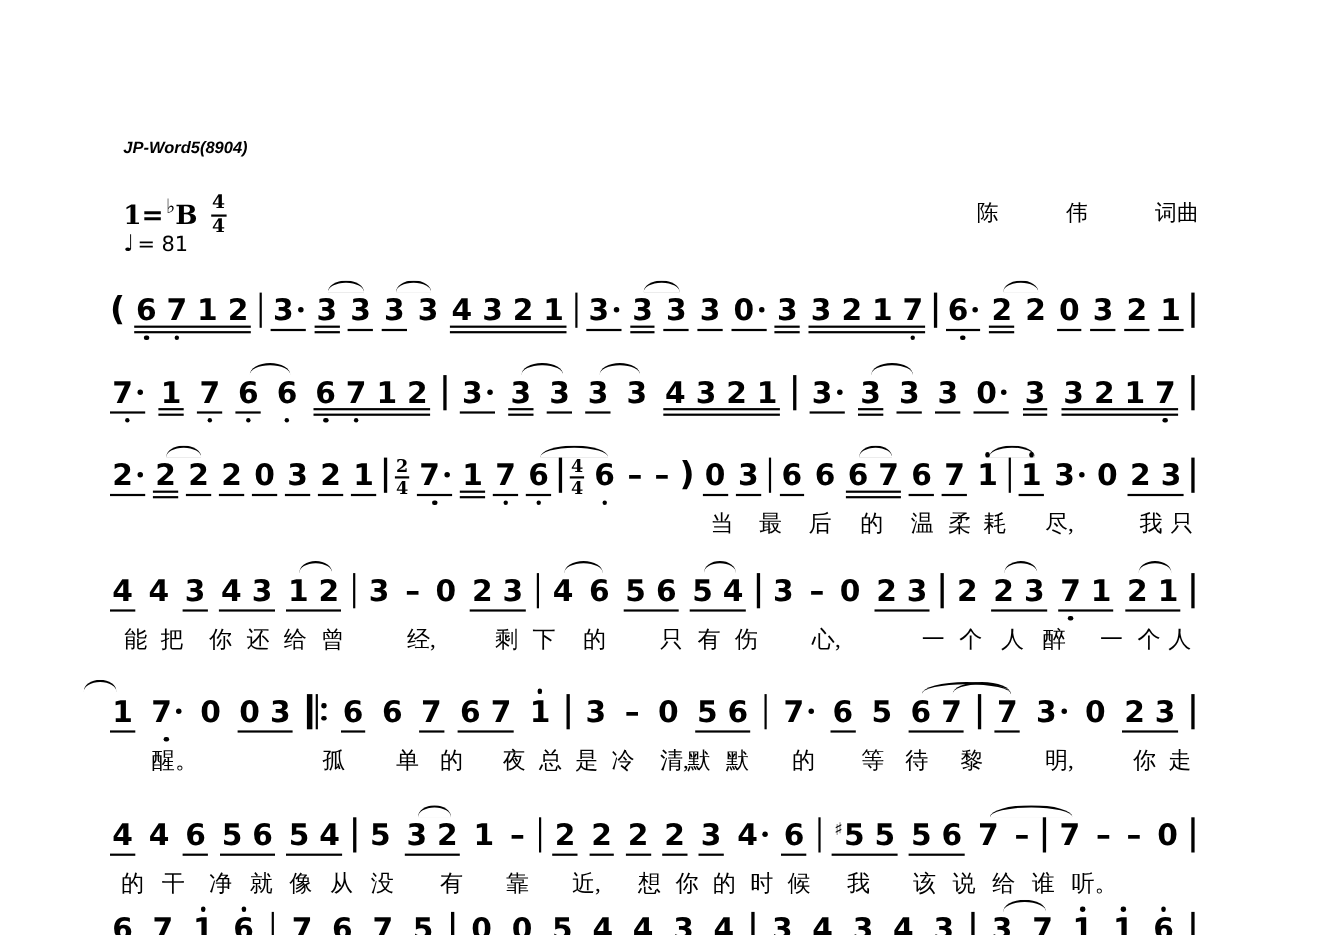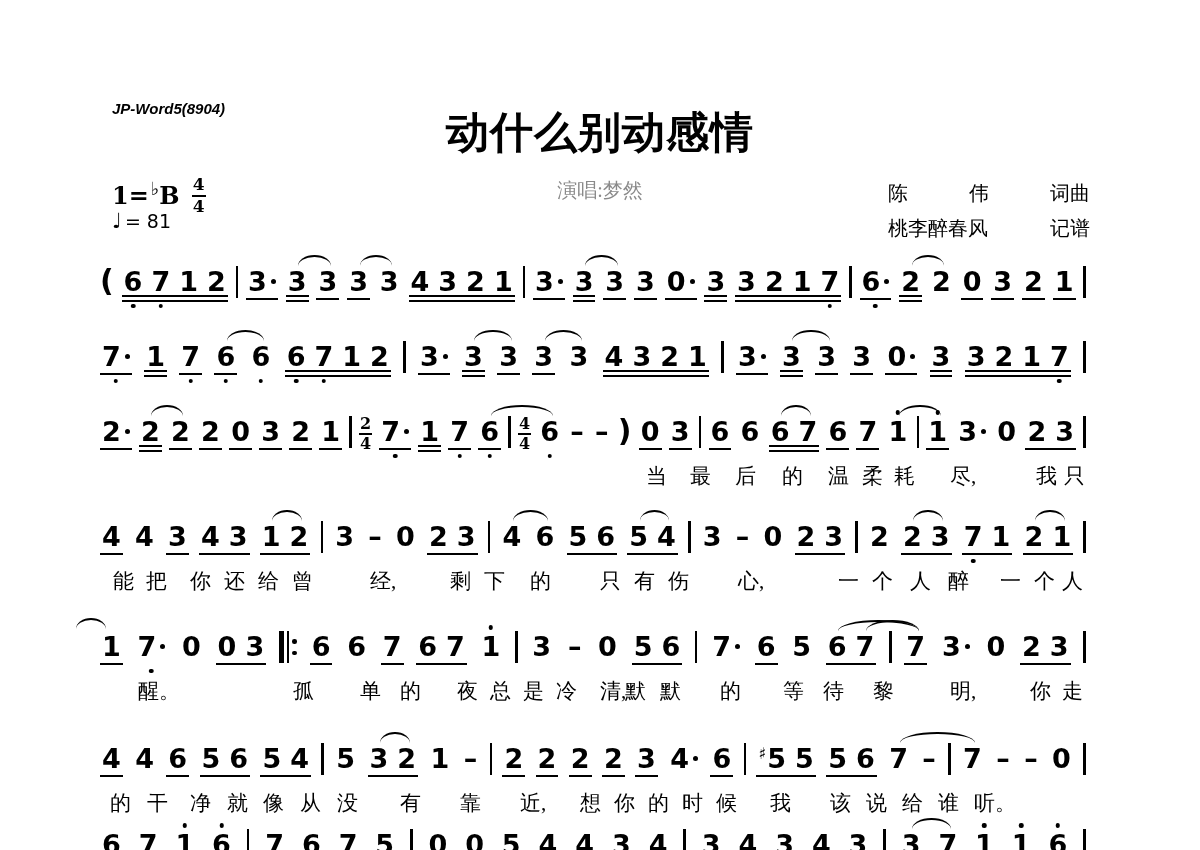--- a/index.html
+++ b/index.html
@@ -1,19 +1,19 @@
 <!DOCTYPE html>
 <html><head>
 <meta charset="utf-8">
 <style>
 *{margin:0;padding:0;box-sizing:border-box}
 html,body{width:1200px;height:850px;background:#fff;overflow:hidden;color:#000;
   font-family:"Liberation Serif",serif}
 .page{position:absolute;inset:0;background:#fff}
-.watermark{position:absolute;left:112px;top:100px;font:italic bold 15px "Liberation Sans",sans-serif}
+.watermark{position:absolute;left:112px;top:126px;font:italic bold 15px "Liberation Sans",sans-serif}
 .title{position:absolute;left:0;right:0;top:104px;text-align:center;font-size:43px;font-weight:900;
   font-family:"Liberation Sans",sans-serif;letter-spacing:1px}
 .singer{position:absolute;left:0;right:0;top:177px;text-align:center;font-size:20px;color:#8a8a8a}
 .credits{position:absolute;right:110px;top:180px;width:202px;font-size:20px}
 .credit-line{display:flex;justify-content:space-between;margin-bottom:8px}
 .keysig{position:absolute;left:112px;top:176px;display:flex;align-items:center;
   font-family:"DejaVu Serif",serif;font-size:24px;font-weight:bold}
 .flat{font-size:18px;position:relative;top:-7px;margin-left:2px;font-family:"DejaVu Sans",sans-serif}
 .fraction{display:inline-flex;flex-direction:column;align-items:center;margin-left:12px;
   font-size:17px;line-height:1;font-weight:900;font-family:"DejaVu Serif",serif}
@@ -47,32 +47,26 @@
 .rdot{width:4.5px;height:4.5px;border-radius:50%;background:#000}
 .arc{position:absolute;height:11px;border-top:2.5px solid #000;
   border-top-left-radius:50% 100%;border-top-right-radius:50% 100%}
 .lyr{position:absolute;font-size:21px;white-space:nowrap;font-family:"Liberation Serif",serif}
 </style>
 </head>
 <body>
 
 <div class="page">
   <div class="watermark">JP-Word5(8904)</div>
-  <h1 class="title">动什么别动感情</h1>
-  <div class="singer">演唱:梦然</div>
 
   <div class="credits">
     <div class="credit-line">
       <span>陈</span>
       <span>伟</span>
       <span>词曲</span>
-    </div>
-    <div class="credit-line">
-      <span>桃李醉春风</span>
-      <span>记谱</span>
     </div>
   </div>
 
   <div class="keysig">
     <span>1=</span>
       <span class="flat">♭</span>
       <span>B</span>
     <span class="fraction">
       <span>4</span>
       <span class="fline"></span>

